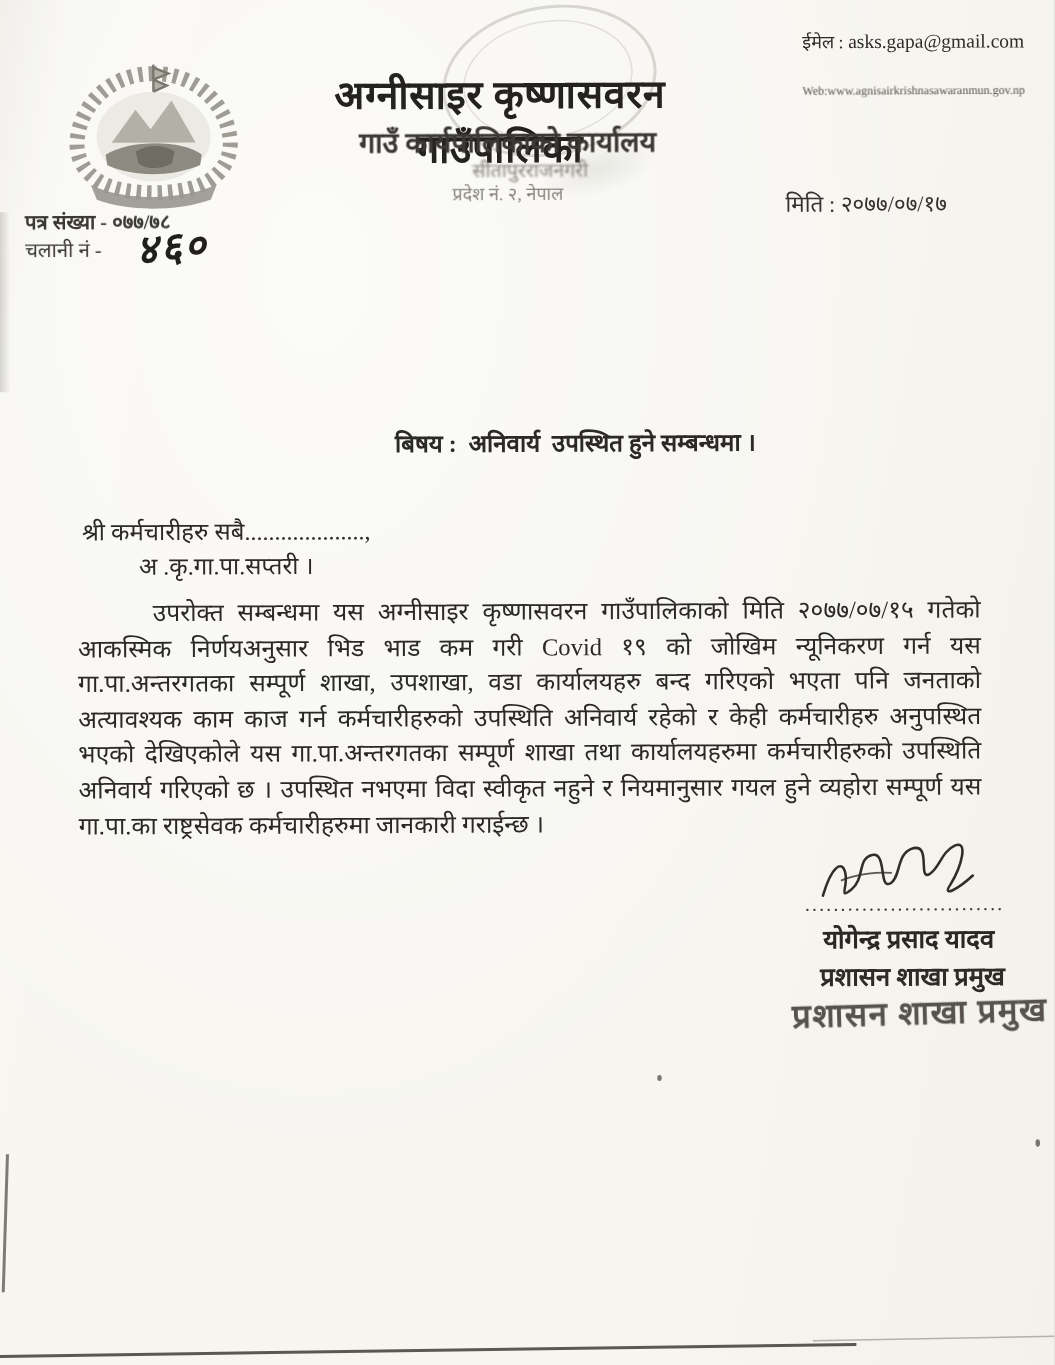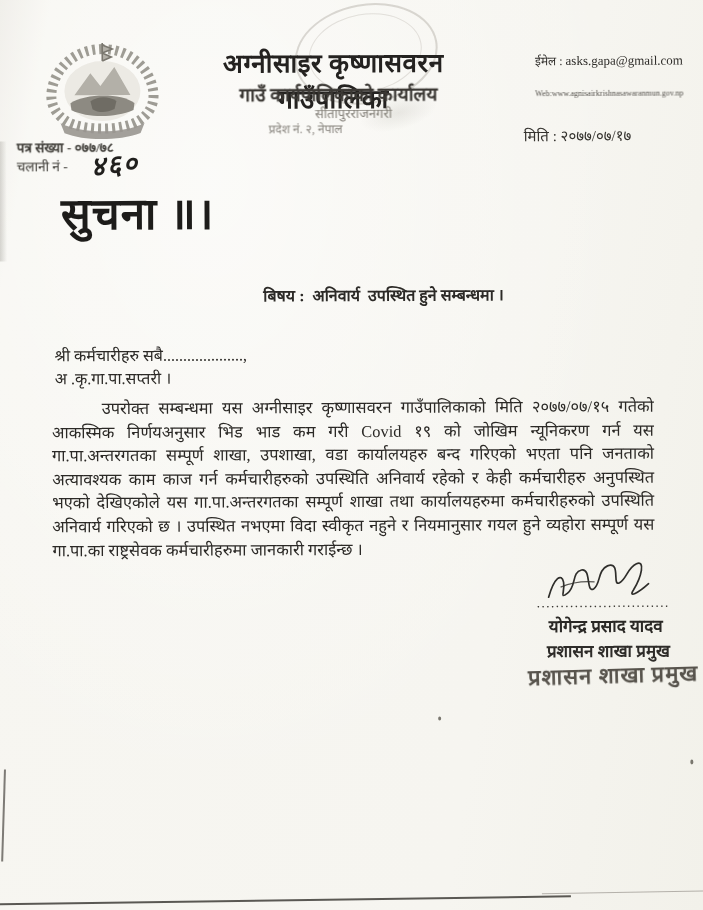--- a/index.html
+++ b/index.html
@@ -17,42 +17,42 @@
   .content{position:absolute;inset:0;transform:rotate(-0.25deg);}
   .abs{position:absolute;}
 
   
   .muni-title{left:170px;top:44px;width:330px;text-align:center;
     font-size:26px;font-weight:700;color:#242220;letter-spacing:.5px;}
   .office-line{left:215px;top:81px;width:250px;text-align:center;
     font-size:19px;font-weight:600;color:#3b3834;filter:blur(.2px);}
   .address-line{left:275px;top:104px;width:160px;text-align:center;
     font-size:13px;color:#6e6a62;filter:blur(.55px);opacity:.85;font-family:Liberation Mono, monospace;}
-  .province-line{left:270px;top:120px;width:140px;text-align:left;
+  .province-line{left:270px;top:120px;width:140px;text-align:center;
     font-size:12px;color:#75716a;filter:blur(.5px);opacity:.85;}
 
   .contact{right:18px;top:20px;text-align:left;}
-  .email-line{font-size:13px;color:#2f2d2a;margin-top:33px;}
+  .email-line{font-size:13px;color:#2f2d2a;}
   .email-label{font-size:12px;}
   .web-line{font-size:8px;color:#55524d;margin-top:20px;filter:blur(.2px);}
 
   .date-line{left:525px;top:126px;font-size:15px;color:#34322e;white-space:pre;}
   .letter-no{left:18px;top:137px;font-size:13.5px;color:#3a3833;filter:blur(.2px);font-weight:bold;}
   .chalani-row{left:18px;top:156px;font-size:13.5px;color:#3a3833;filter:blur(.2px);}
   .chalani-hand{left:92px;top:144px;font-size:27px;font-weight:700;font-style:italic;
     color:#201f1d;transform:rotate(-5deg);letter-spacing:2px;}
 
   
   .notice{left:62px;top:181px;width:552px;display:flex;justify-content:space-between;
     font-size:44px;font-weight:700;color:#1d1c1a;letter-spacing:1px;}
   .notice span{white-space:pre;}
 
   .subject{left:264px;top:284px;font-size:16px;font-weight:600;color:#2c2a27;white-space:pre;}
 
-  .addressee{left:55px;top:343px;font-size:16px;line-height:23px;color:#2c2a27;}
+  .addressee{left:55px;top:343px;font-size:16px;line-height:23px;color:#2c2a27;text-align:center;}
 
   .body-par{left:52px;top:396px;width:602px;font-size:16.4px;line-height:23.6px;
     text-align:justify;text-indent:50px;color:#2b2926;}
 
   
   .sig-svg{left:540px;top:560px;}
   .dotted-line{left:536px;top:596px;font-size:13px;letter-spacing:1.5px;color:#3a3833;}
   .sig-name{left:548px;top:615px;font-size:17px;font-weight:700;color:#2a2825;}
   .sig-title{left:546px;top:640px;font-size:17px;font-weight:600;color:#2e2c29;}
   .sig-stamp{left:527px;top:660px;font-size:22px;font-weight:700;color:#57534c;
@@ -108,21 +108,20 @@
       </div>
       <div class="web-line">Web:www.agnisairkrishnasawaranmun.gov.np</div>
     </div>
 
     <div class="abs date-line">मिति : २०७७/०७/१७</div>
     <div class="abs letter-no">पत्र संख्या - ०७७/७८</div>
     <div class="abs chalani-row">चलानी नं -</div>
     <div class="abs chalani-hand">४६०</div>
 
     <div class="abs notice">
-      <span>सुचना ॥।</span>
     </div>
 
     <div class="abs subject">बिषय :  अनिवार्य  उपस्थित हुने सम्बन्धमा ।</div>
 
     <div class="abs addressee">
       <div>श्री कर्मचारीहरु सबै....................,</div>
       <div>अ .कृ.गा.पा.सप्तरी ।</div>
     </div>
 
     <div class="abs body-par">उपरोक्त सम्बन्धमा यस अग्नीसाइर कृष्णासवरन गाउँपालिकाको मिति २०७७/०७/१५ गतेको आकस्मिक निर्णयअनुसार भिड भाड कम गरी Covid १९ को जोखिम न्यूनिकरण गर्न यस गा.पा.अन्तरगतका सम्पूर्ण शाखा, उपशाखा, वडा कार्यालयहरु बन्द गरिएको भएता पनि जनताको अत्यावश्यक काम काज गर्न कर्मचारीहरुको उपस्थिति अनिवार्य रहेको र केही कर्मचारीहरु अनुपस्थित भएको देखिएकोले यस गा.पा.अन्तरगतका सम्पूर्ण शाखा तथा कार्यालयहरुमा कर्मचारीहरुको उपस्थिति अनिवार्य गरिएको छ । उपस्थित नभएमा विदा स्वीकृत नहुने र नियमानुसार गयल हुने व्यहोरा सम्पूर्ण यस गा.पा.का राष्ट्रसेवक कर्मचारीहरुमा जानकारी गराईन्छ ।</div>

